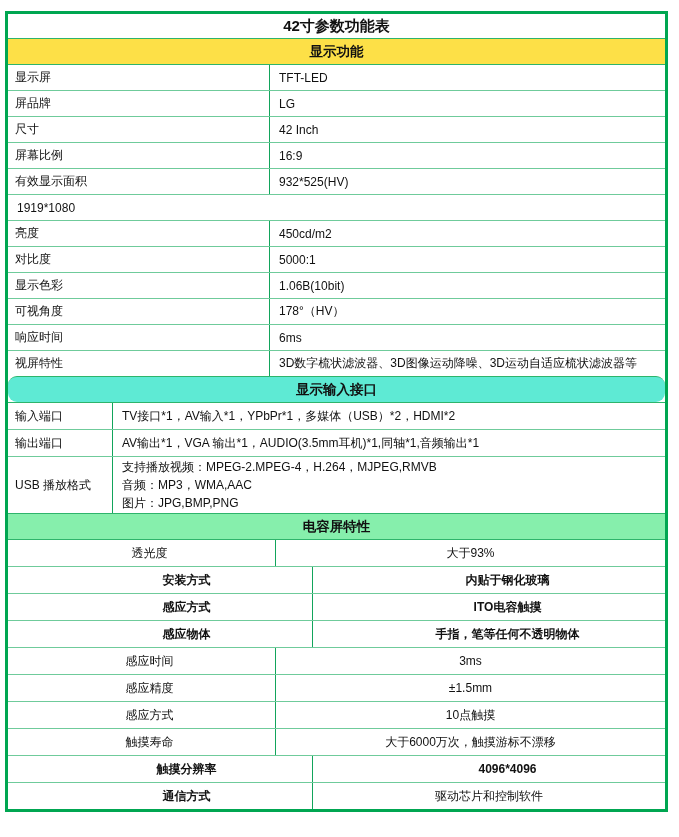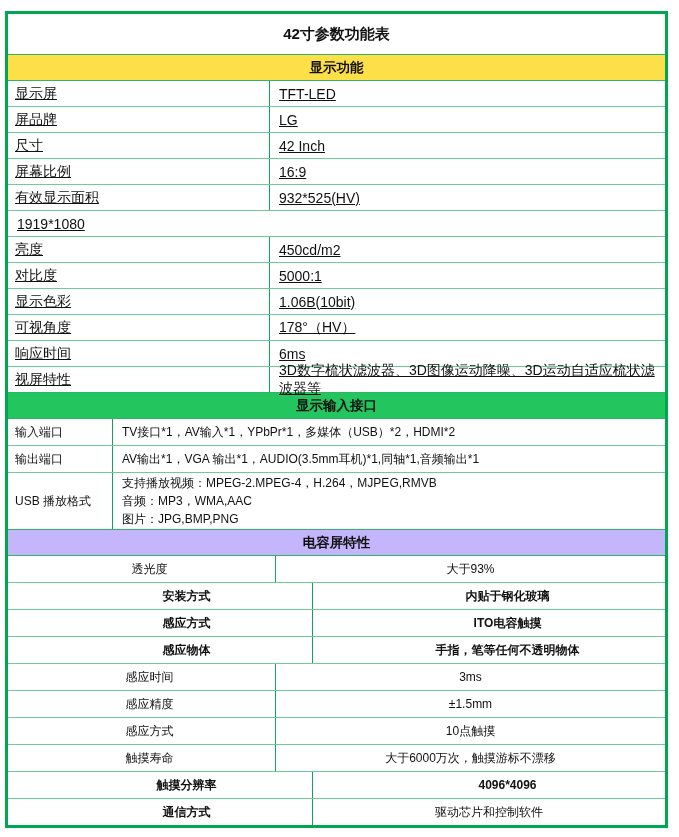--- a/index.html
+++ b/index.html
@@ -7,32 +7,32 @@
     width:679px;height:837px;position:relative;background:#ffffff;
     font-family:"Liberation Sans","DejaVu Sans",sans-serif;color:#111111;
   }
   *{box-sizing:border-box;}
   .tbl{
     position:absolute;left:5px;top:11px;width:663px;
     border:3px solid #00A651;background:#ffffff;
   }
   .row{display:flex;align-items:center;border-top:1px solid #6FCB9B;}
   .row:first-child{border-top:none;}
-  .title-row{height:40px;justify-content:center;font-weight:bold;font-size:15px;}
+  .title-row{height:24px;justify-content:center;font-weight:bold;font-size:15px;}
   .hdr{height:26px;justify-content:center;font-weight:bold;font-size:13.5px;border-top:1px solid #2EB46B;border-bottom:0;}
   .hdr + .row{border-top:1px solid #2EB46B;}
   .hdr1{background:#fde047;}
-  .hdr2{background:#22c55e;}
-  .hdr3{background:#c4b5fd;}
+  .hdr2{background:#5eead4;border-radius:9px;}
+  .hdr3{background:#86efac;}
   .lbl{
     align-self:stretch;display:flex;align-items:center;
     border-right:1px solid #12A45B;padding-left:7px;
   }
   .val{flex:1;padding-left:9px;}
-  .s1row{height:26px;font-size:14px;text-decoration:underline;}
+  .s1row{height:26px;font-size:12px;}
   .s1row .lbl{width:262px;}
   .s2row{height:27px;font-size:12px;}
   .s2row .lbl{width:105px;}
   .usbrow{height:57px;font-size:12px;}
   .usbrow .lbl{width:105px;}
   .usb-lines{flex:1;display:flex;flex-direction:column;padding-left:9px;line-height:18px;}
   .s3row{height:27px;font-size:12px;}
   .s3row .lbl{width:268px;justify-content:center;padding-left:16px;}
   .s3row .val{padding-left:0;text-align:center;}
   .b{font-weight:bold;margin-left:37px;}

